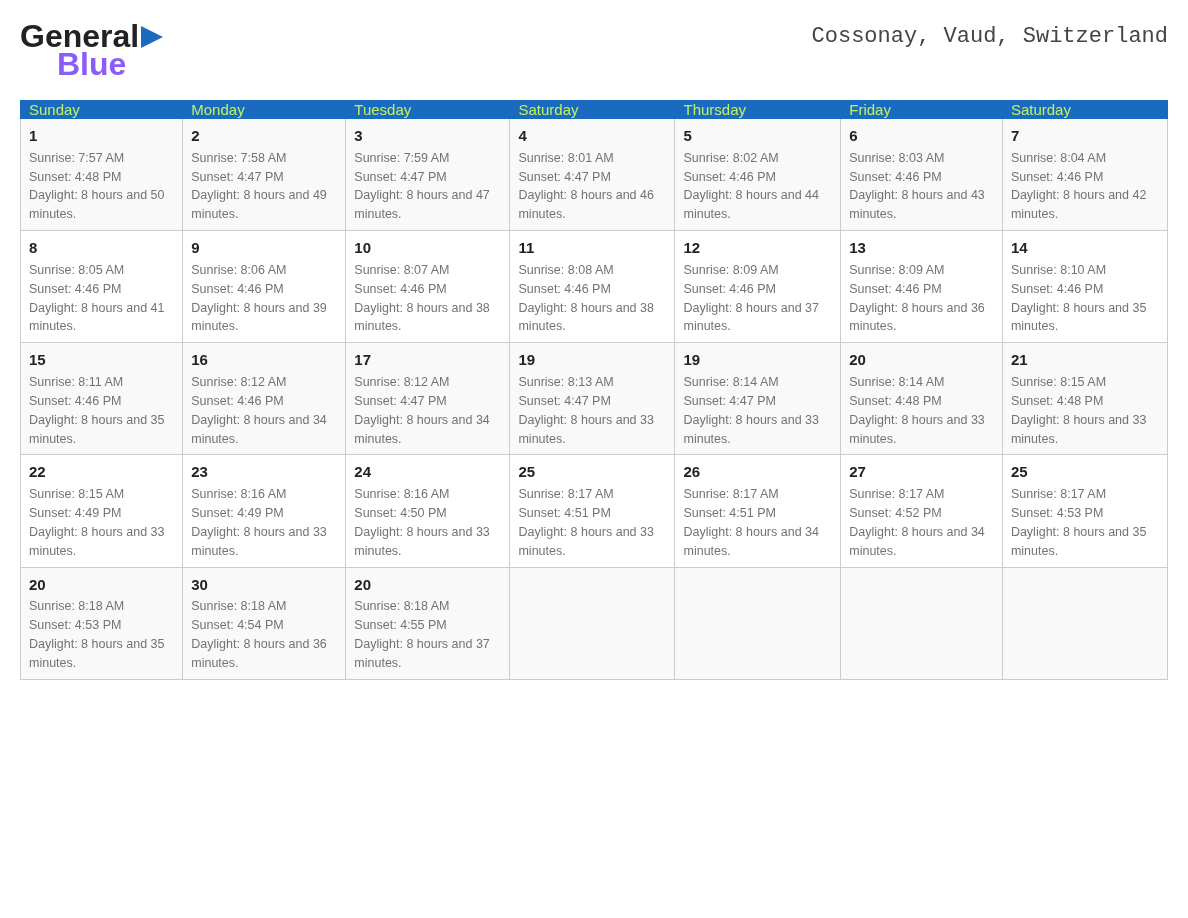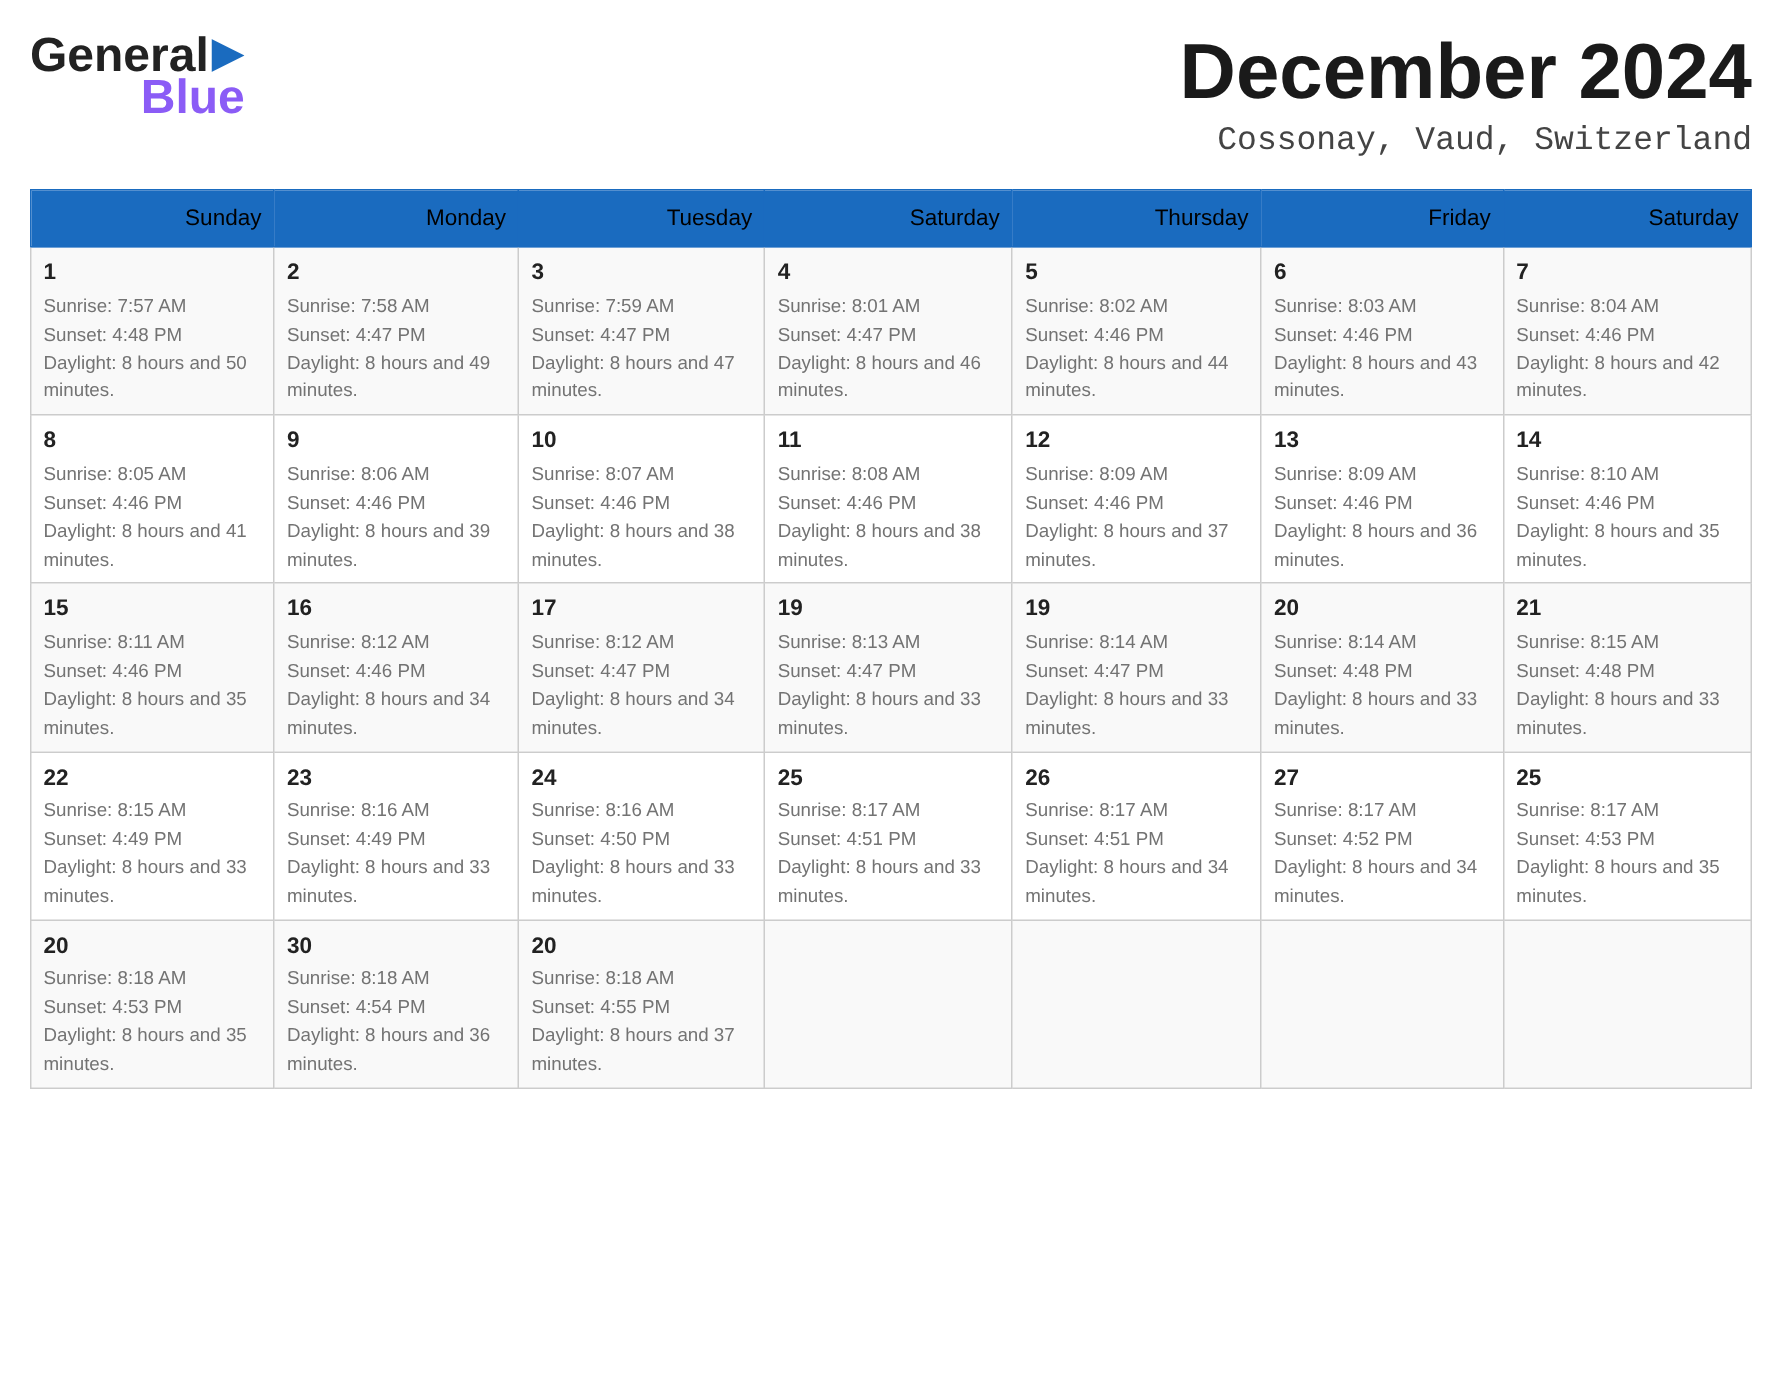--- a/index.html
+++ b/index.html
@@ -12,21 +12,21 @@
     }
     .header {
       display: flex;
       justify-content: space-between;
       align-items: flex-start;
       margin-bottom: 20px;
     }
     .logo {
       display: flex;
       flex-direction: column;
-      align-items: flex-end;
+      align-items: center;
     }
     .title-block {
       text-align: right;
     }
     .month-title {
       font-size: 52px;
       font-weight: bold;
       color: #1a1a1a;
       line-height: 1.1;
     }
@@ -36,23 +36,23 @@
       margin-top: 4px;
       font-family: Liberation Mono, monospace;
     }
     table {
       width: 100%;
       border-collapse: collapse;
       font-size: 13px;
     }
     thead tr th {
       background-color: #1a6bbf;
-      color: #000000;
-      padding: 10px 8px;
-      text-align: right;
+      color: #bef264;
+      padding: 0 8px;
+      text-align: left;
       font-size: 15px;
       font-weight: normal;
       border: 1px solid #1a6bbf;
     }
     tbody tr td {
       border: 1px solid #ccc;
       vertical-align: top;
       padding: 6px 8px;
       min-height: 90px;
       height: 110px;
@@ -83,21 +83,20 @@
   <div class="logo">
     <div style="display:flex;align-items:flex-end;">
       <span style="font-size:32px;font-weight:bold;color:#222;line-height:1;">General</span>
       <svg width="22" height="22" viewBox="0 0 22 22" style="margin-bottom:4px;margin-left:2px;">
         <polygon points="0,0 22,11 0,22" fill="#1a6bbf"></polygon>
       </svg>
     </div>
     <span style="font-size:32px;font-weight:bold;color:#8b5cf6;line-height:1;margin-top:-4px;">Blue</span>
   </div>
   <div class="title-block">
-    <div class="month-title">December 2024</div>
     <div class="location">Cossonay, Vaud, Switzerland</div>
   </div>
 </div>
 
 <table>
   <thead>
     <tr>
     <th>Sunday</th>
         <th>Monday</th>
         <th>Tuesday</th>

